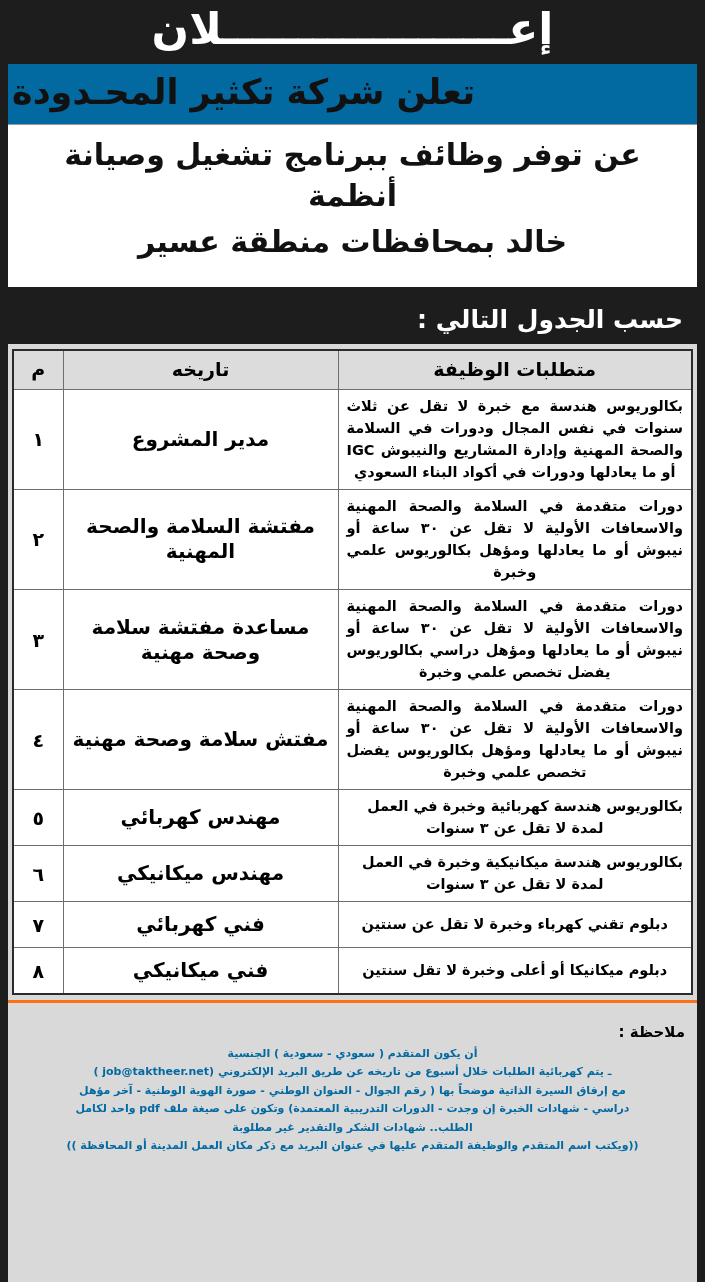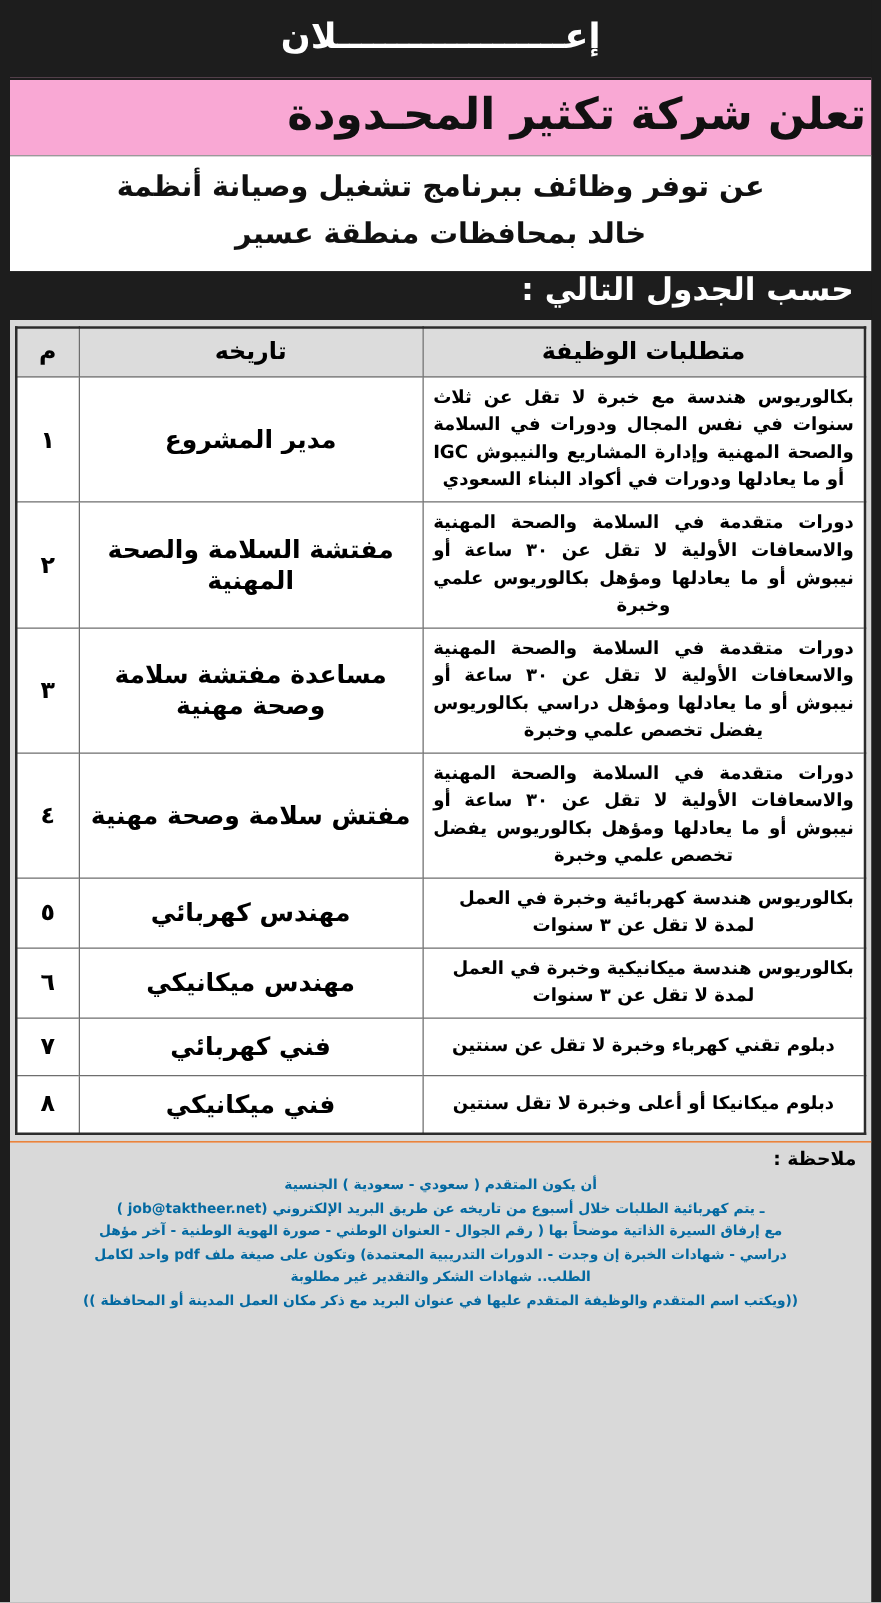--- a/index.html
+++ b/index.html
@@ -29,34 +29,34 @@
     height: 62px;
     background: #1d1d1d;
     color: #ffffff;
     display: flex;
     align-items: center;
     justify-content: center;
     flex: 0 0 auto;
   }
   .banner-text {
     font-family: "DejaVu Sans", "Liberation Sans", sans-serif;
-    font-size: 28px;
+    font-size: 44px;
     font-weight: bold;
     letter-spacing: 0;
     line-height: 1;
     color: #ffffff;
     transform: translateY(-2px);
   }
 
   
   .company-band {
-    background: #f9a8d4;
+    background: #0369a1;
     border-top: 2px solid #1d1d1d;
     border-bottom: 1px solid #9a9a9a;
-    text-align: right;
+    text-align: left;
     padding: 8px 4px 12px 4px;
     flex: 0 0 auto;
   }
   .company-name {
     font-size: 35px;
     font-weight: bold;
     color: #111111;
     line-height: 1.15;
     letter-spacing: -0.5px;
     white-space: nowrap;
@@ -64,33 +64,33 @@
 
   
   .intro {
     background: #ffffff;
     padding: 10px 14px 12px 14px;
     text-align: center;
     flex: 0 0 auto;
   }
   .intro p {
     margin: 0 0 6px 0;
-    font-size: 23px;
+    font-size: 30px;
     font-weight: bold;
     color: #111111;
     line-height: 1.35;
   }
-  .intro p:last-child { margin-bottom: 2px; }
+  .intro p:last-child { margin-bottom: 12px; }
 
   
   .table-strip {
     background: #1d1d1d;
     color: #ffffff;
     text-align: right;
-    padding: 0 14px 9px 14px;
+    padding: 18px 14px 9px 14px;
     flex: 0 0 auto;
   }
   .table-strip-text {
     font-size: 25px;
     font-weight: bold;
     line-height: 1.2;
   }
 
   
   .table-wrap {
@@ -144,23 +144,23 @@
   }
   td.req.short {
     text-align: right;
     text-align-last: center;
   }
 
   
   .note {
     background: #d9d9d9;
     flex: 1 1 auto;
-    padding: 4px 12px 6px 12px;
+    padding: 20px 12px 6px 12px;
     box-sizing: border-box;
-    border-top: 1px solid #f97316;
+    border-top: 3px solid #f97316;
   }
   .note-title {
     text-align: right;
     font-size: 15px;
     font-weight: bold;
     color: #000;
     margin: 0 0 3px 0;
     line-height: 1.3;
   }
   .note-lines {

